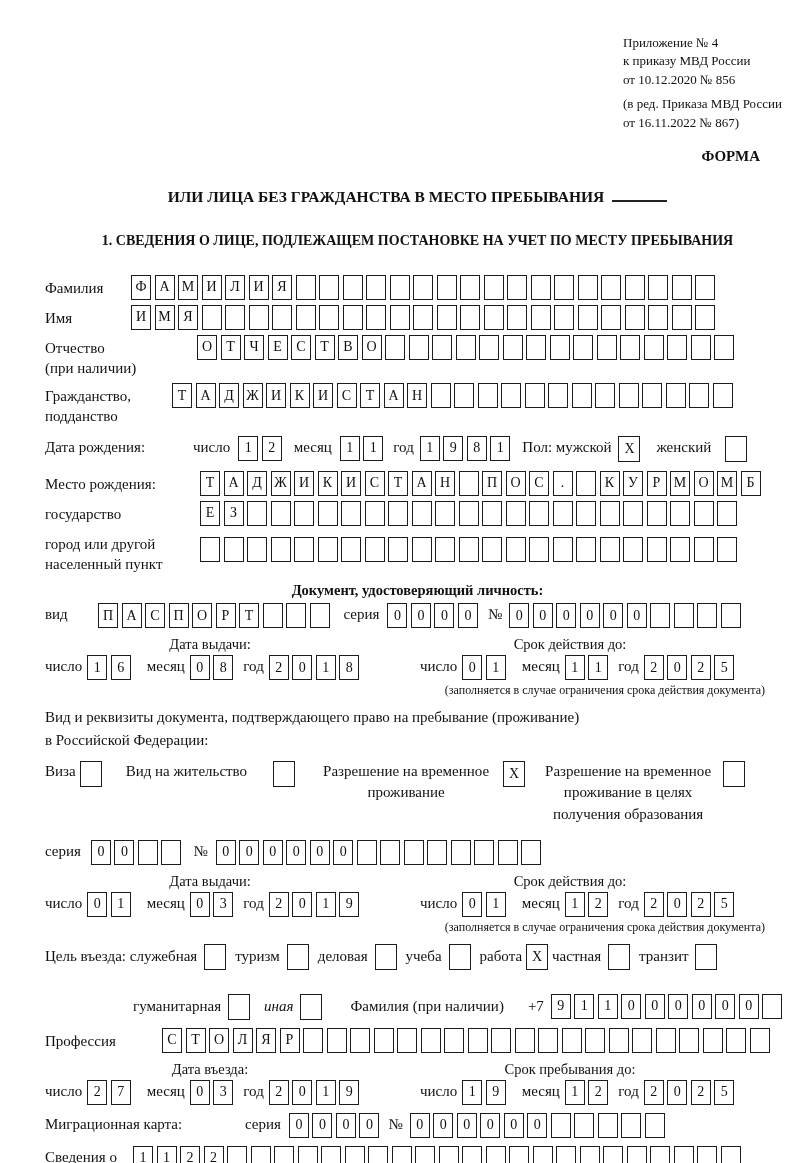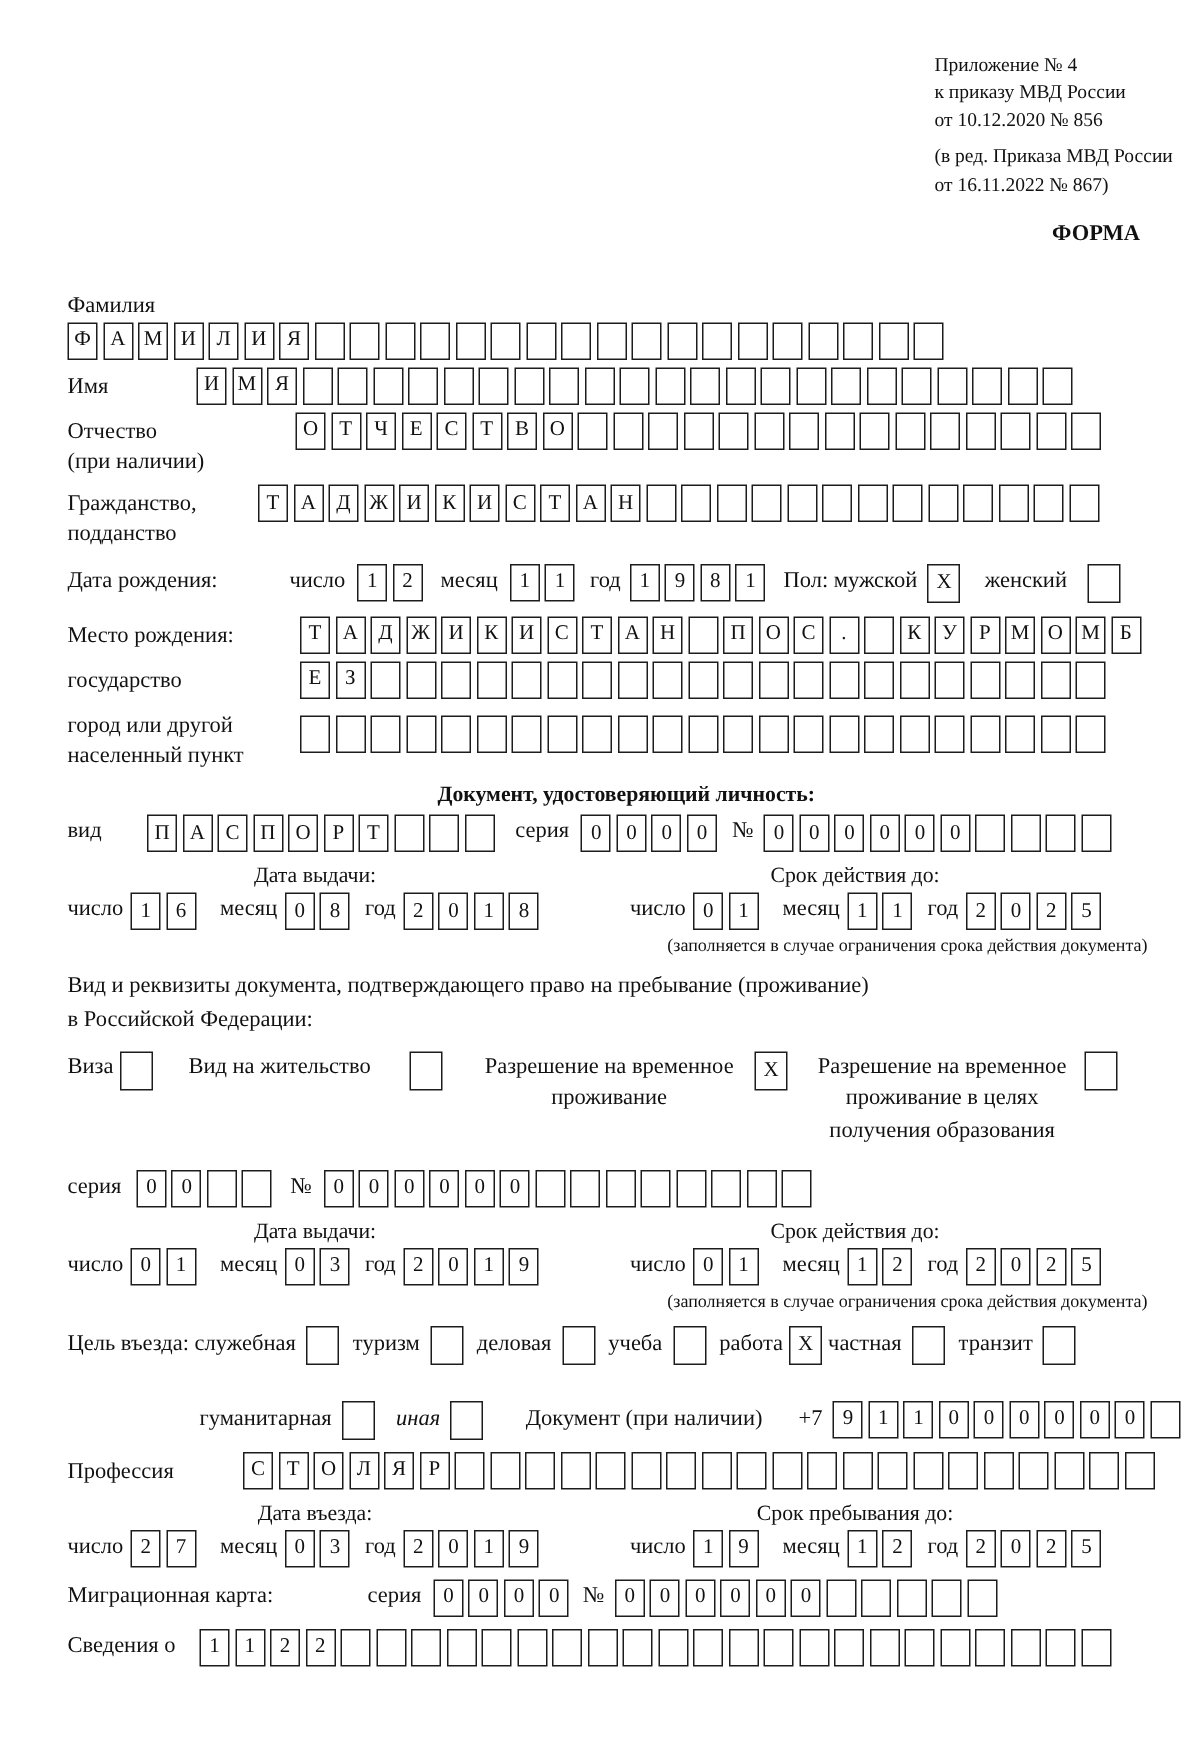--- a/index.html
+++ b/index.html
@@ -64,24 +64,26 @@
     <div>Приложение № 4</div>
     <div>к приказу МВД России</div>
     <div>от 10.12.2020 № 856</div>
     <div class="gap">(в ред. Приказа МВД России</div>
     <div>от 16.11.2022 № 867)</div>
   </div>
 
   <div class="forma">ФОРМА</div>
 
   <div class="title">
-  </div>
-
-
-  <div class="frow" style="margin-top:26px;flex-direction:column;">
+    <div><span>ИЛИ ЛИЦА БЕЗ ГРАЖДАНСТВА В МЕСТО ПРЕБЫВАНИЯ</span><span class="uline"></span></div>
+  </div>
+
+  <div class="section">1. СВЕДЕНИЯ О ЛИЦЕ, ПОДЛЕЖАЩЕМ ПОСТАНОВКЕ НА УЧЕТ ПО МЕСТУ ПРЕБЫВАНИЯ</div>
+
+  <div class="frow" style="margin-top:26px;">
     <div class="flabel w86">Фамилия</div>
     <div class="cells">
         <span class="cell">Ф</span>
         <span class="cell">А</span>
         <span class="cell">М</span>
         <span class="cell">И</span>
         <span class="cell">Л</span>
         <span class="cell">И</span>
         <span class="cell">Я</span>
         <span class="cell"></span>
@@ -522,21 +524,21 @@
     <span class="chk"></span>
     <div class="inline-lab pgap">транзит</div>
     <span class="chk"></span>
   </div>
 
   <div class="purpose" style="margin-top:24px;">
     <div class="inline-lab" style="margin-left:88px;">гуманитарная</div>
     <span class="chk"></span>
     <div class="inline-lab" style="margin-left:14px;font-style:italic;">иная</div>
     <span class="chk"></span>
-    <div class="inline-lab" style="margin-left:28px;">Документ (при наличии)</div>
+    <div class="inline-lab" style="margin-left:28px;">Фамилия (при наличии)</div>
     <div class="inline-lab" style="margin-left:24px;padding-right:7px;">+7</div>
     <div class="cells">
         <span class="cell">9</span>
         <span class="cell">1</span>
         <span class="cell">1</span>
         <span class="cell">0</span>
         <span class="cell">0</span>
         <span class="cell">0</span>
         <span class="cell">0</span>
         <span class="cell">0</span>

